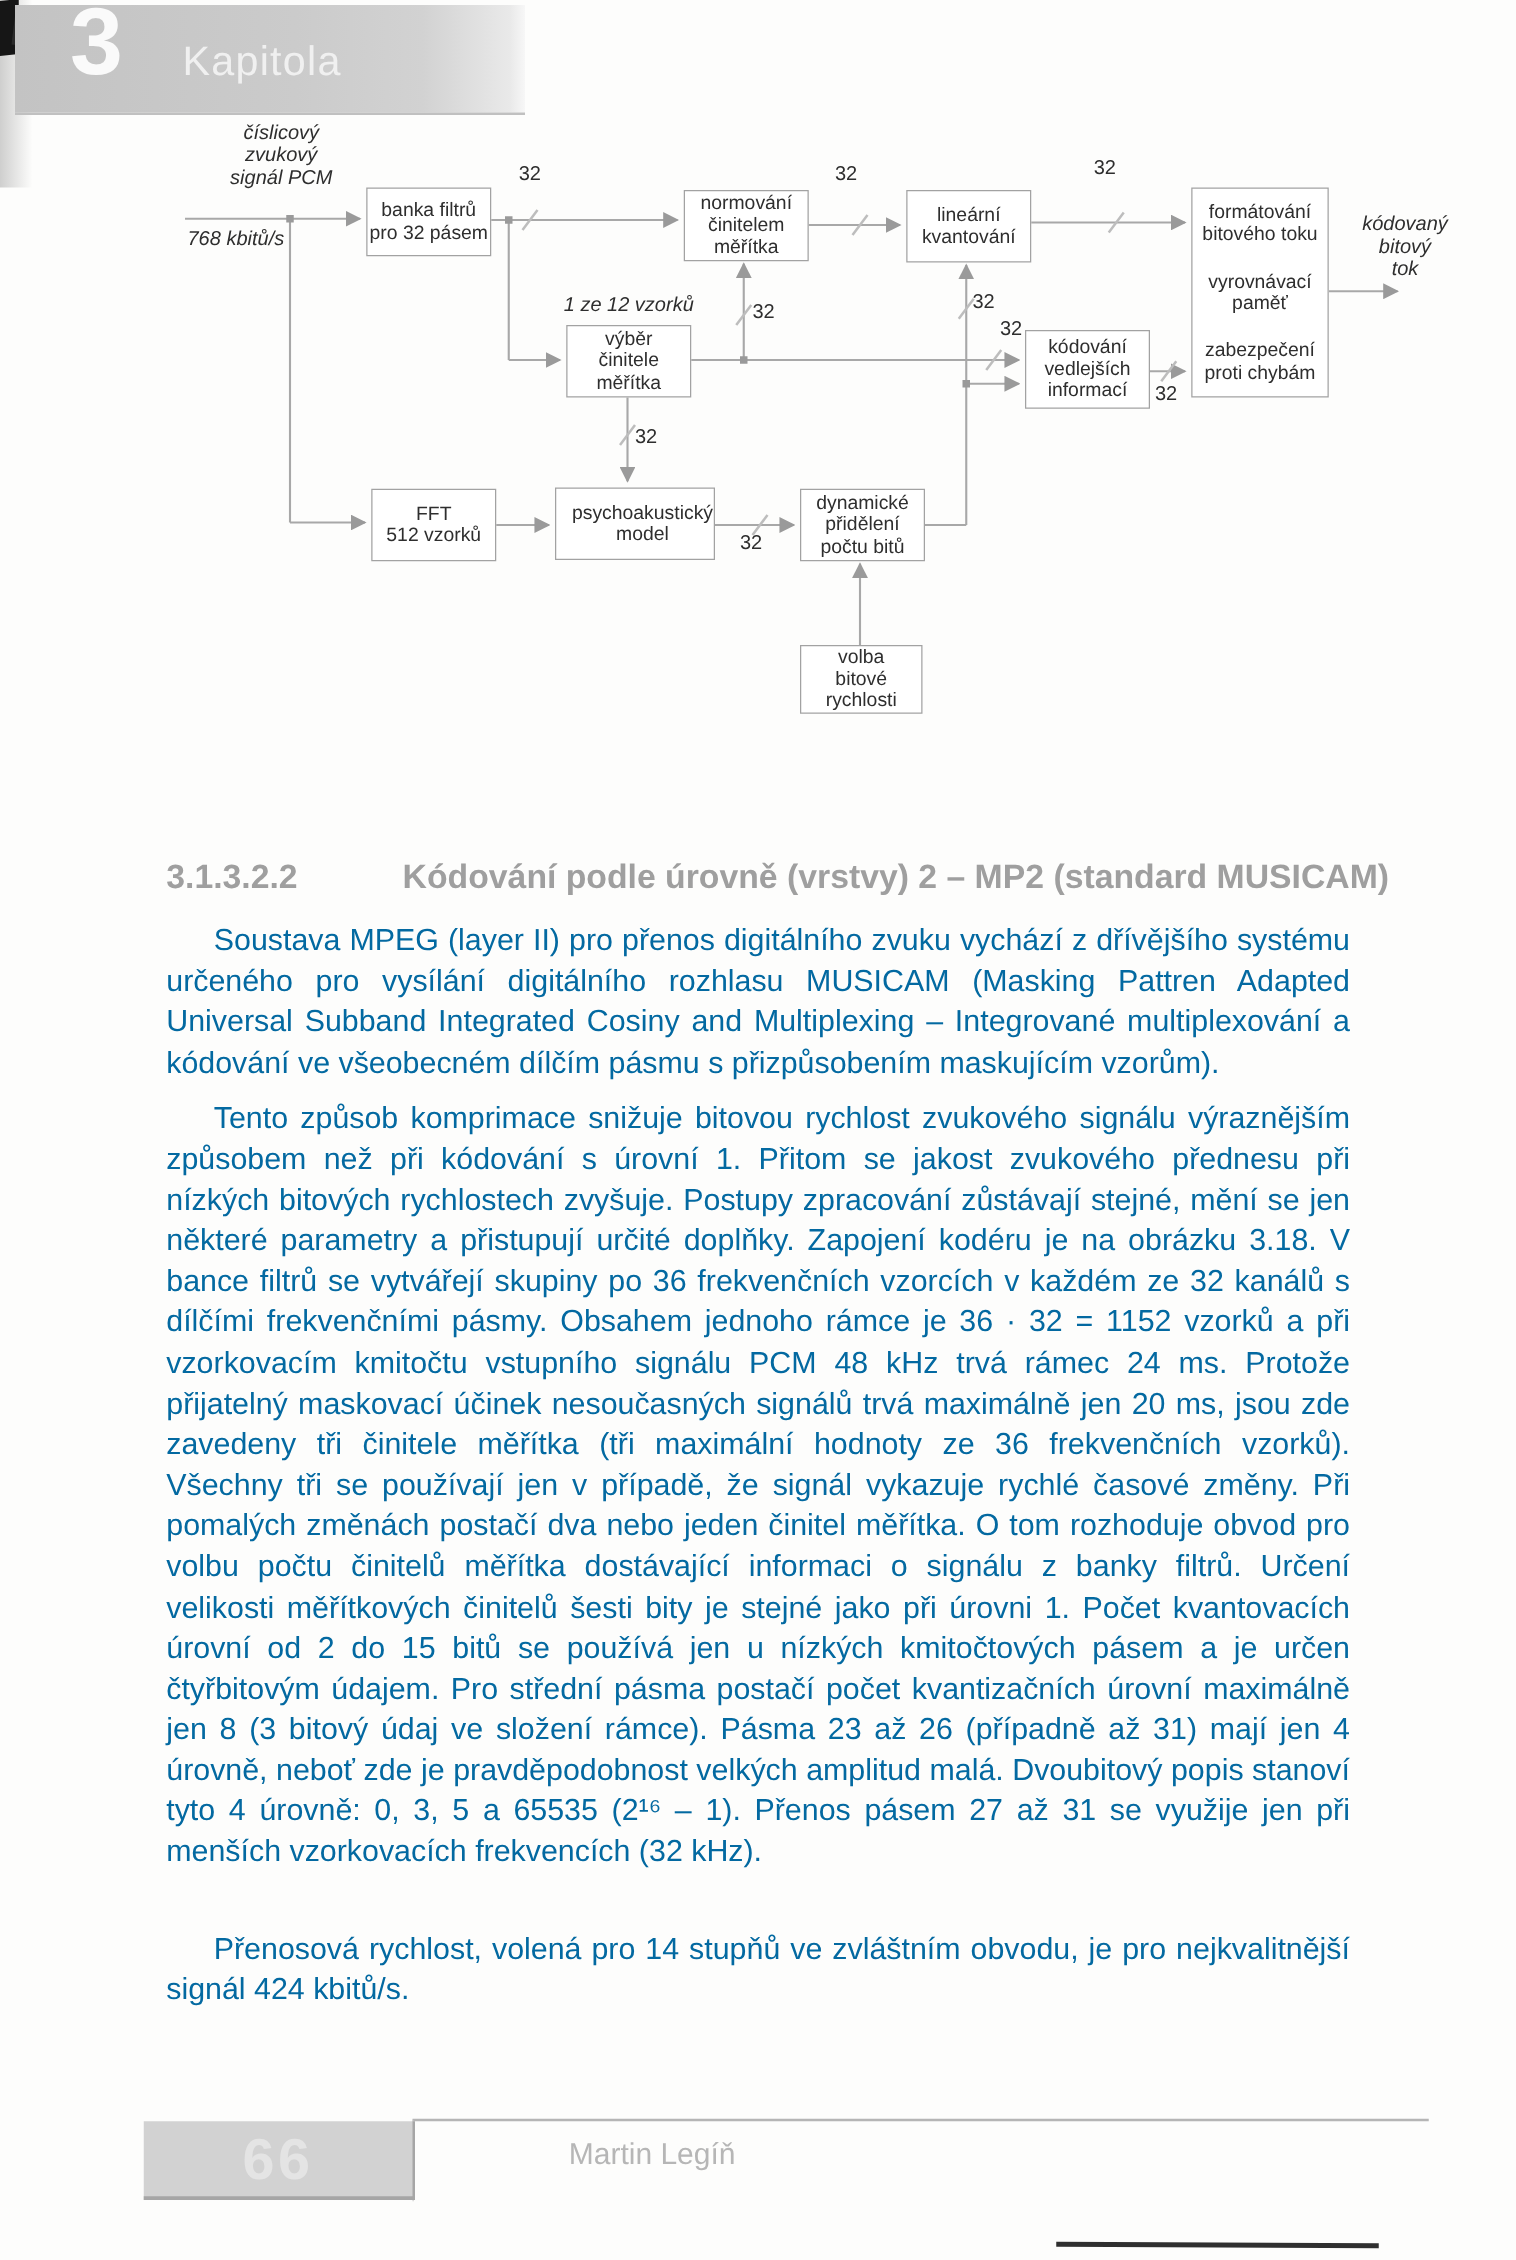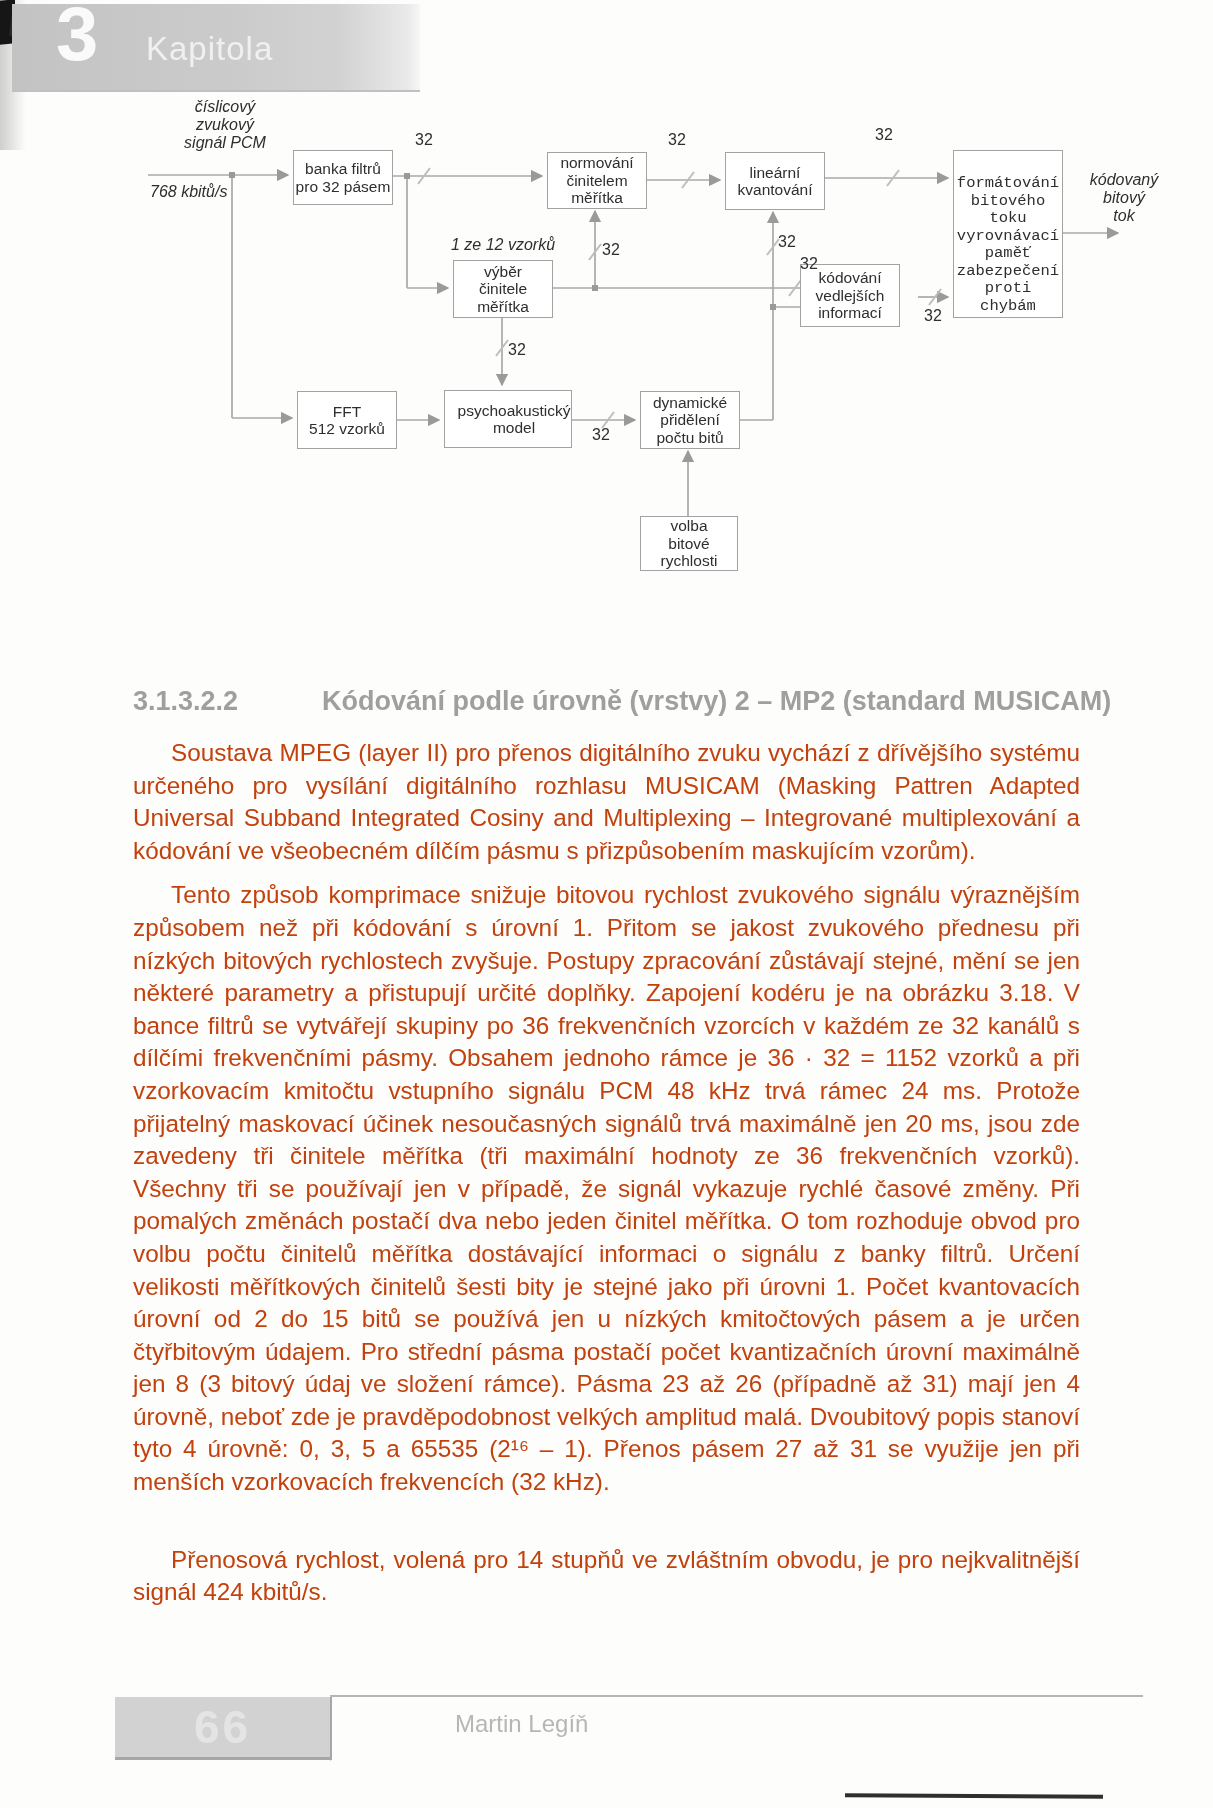--- a/index.html
+++ b/index.html
@@ -19,33 +19,33 @@
     border-bottom:2px solid #c0c0c0;}
   .chapter-number{position:absolute;left:44px;top:-14px;font-size:76px;font-weight:bold;color:#fafafa;}
   .chapter-word{position:absolute;left:134px;top:26px;font-size:33px;color:#f0f0f0;letter-spacing:1px;}
   
   .diagram{position:absolute;left:0;top:95px;width:1213px;height:490px;}
   .wires{position:absolute;left:0;top:0;width:1213px;height:490px;}
   .dbox{position:absolute;border:1.6px solid #a2a2a2;background:#fff;color:#2e2e2e;
     font-size:15.5px;line-height:17.5px;text-align:center;
     display:flex;align-items:center;justify-content:center;}
   .pre{white-space:pre-line;}
-  .tallbox{flex-direction:column;justify-content:space-between;padding:24px 2px;box-sizing:border-box;font-family:Liberation Mono, monospace;}
+  .tallbox{flex-direction:column;justify-content:space-between;padding:10px 2px;box-sizing:border-box;}
   .dlabel{position:absolute;color:#2e2e2e;font-size:16px;line-height:18px;font-style:italic;}
   .center{text-align:center;}
   .bus32{position:absolute;color:#2e2e2e;font-size:16px;}
   
   .caption{position:absolute;left:135px;top:602px;font-size:24px;font-style:italic;white-space:nowrap;}
   .caption .fig{color:#d2d2d2;margin-right:14px;}
   .caption .cap{color:#8d8d8d;}
   .heading{position:absolute;left:133px;top:686px;font-size:27px;font-weight:bold;color:#9f9f9f;white-space:nowrap;}
   .heading .num{margin-right:84px;}
   
   .bodycol{position:absolute;left:133px;top:737px;width:947px;
-    font-size:24.3px;line-height:32.6px;color:#c2410c;text-align:justify;}
+    font-size:24.3px;line-height:32.6px;color:#0369a1;text-align:justify;}
   .bodycol p{margin:0;text-indent:38px;}
   .bodycol p.p2{margin-top:12px;}
   .bodycol p.p3{margin-top:45px;}
   
   .footer-band{position:absolute;left:330px;top:1695px;width:812px;height:64px;
     border-top:2px solid #b5b5b5;border-left:1px solid #cfcfcf;}
   .pagenum-box{position:absolute;left:115px;top:1697px;width:215px;height:60px;
     background:#d2d2d2;border-right:2px solid #a6a6a6;border-bottom:3px solid #a6a6a6;
     display:flex;align-items:center;justify-content:center;}
   .pagenum{font-size:46px;font-weight:bold;color:#e4e4e4;letter-spacing:3px;}
@@ -130,21 +130,21 @@
       <div class="pre">formátování
 bitového toku</div>
       <div class="pre">vyrovnávací
 paměť</div>
       <div class="pre">zabezpečení
 proti chybám</div>
     </div>
     <div class="dbox pre" style="left:453px;top:165px;width:98px;height:56px;">výběr
 činitele
 měřítka</div>
-    <div class="dbox pre" style="left:800px;top:169px;width:98px;height:61px;">kódování
+    <div class="dbox pre" style="left:820px;top:169px;width:98px;height:61px;">kódování
 vedlejších
 informací</div>
     <div class="dbox pre" style="left:297px;top:296px;width:98px;height:56px;">FFT
 512 vzorků</div>
     <div class="dbox pre" style="left:444px;top:295px;width:114px;height:56px;padding-left:12px;">psychoakustický
 model</div>
     <div class="dbox pre" style="left:640px;top:296px;width:98px;height:56px;">dynamické
 přidělení
 počtu bitů</div>
     <div class="dbox pre" style="left:640px;top:421px;width:96px;height:53px;">volba

